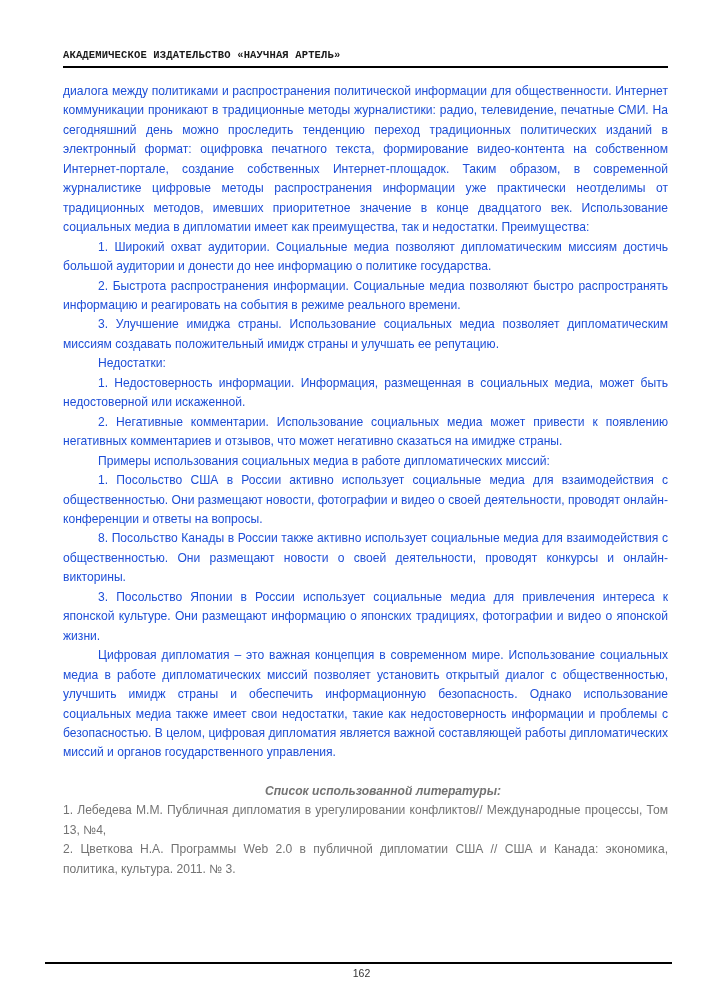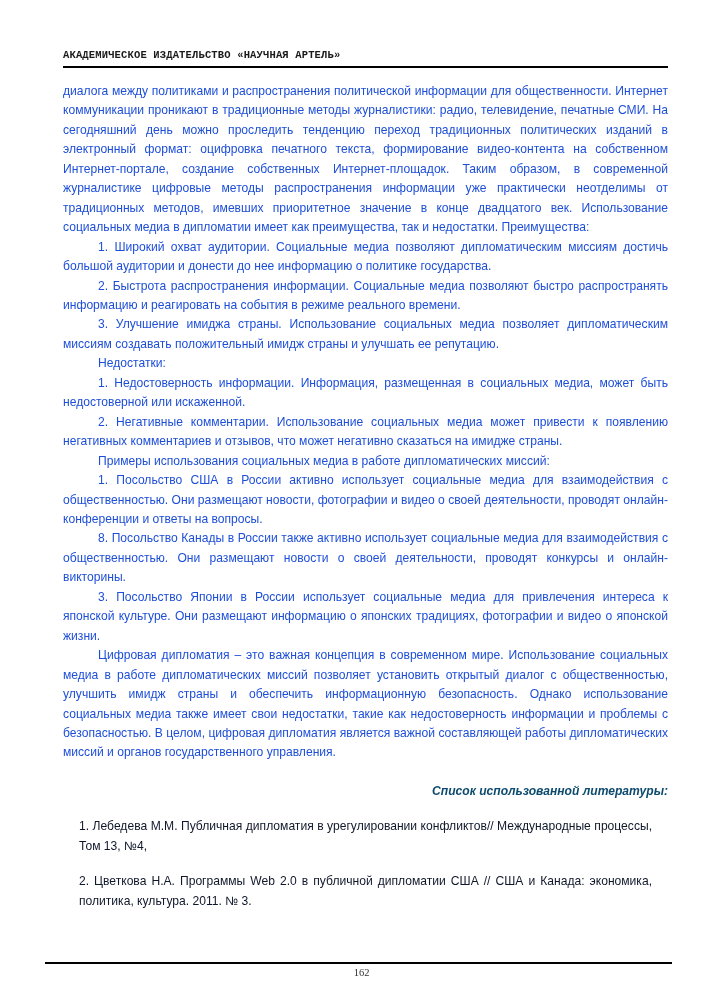--- a/index.html
+++ b/index.html
@@ -60,50 +60,49 @@
   .para.flush {
     text-indent: 0;
   }
   .refs-heading {
     margin: 0;
     margin-top: 19px;
     font-size: 12.1px;
     line-height: 19.45px;
     font-weight: bold;
     font-style: italic;
-    color: #0c4a6e;
+    color: #737373;
     text-indent: 35px;
-    text-align: right;
+    text-align: center;
   }
   .ref-item {
-    margin: 16px;
+    margin: 0;
     font-size: 12.1px;
     line-height: 19.45px;
-    color: #0f172a;
+    color: #737373;
     text-align: justify;
     text-indent: 0;
   }
   .footer-rule {
     position: absolute;
     left: 45px;
     top: 962px;
     width: 627px;
     height: 0;
     border-top: 2.2px solid #000000;
   }
   .page-number {
     position: absolute;
     left: 0;
     top: 966px;
     width: 723px;
     text-align: center;
     font-size: 10.5px;
     line-height: 14px;
     color: #333333;
-    font-family: Liberation Serif, serif;
   }
 </style>
 </head>
 <body>
 
 <div class="page">
 
   <div class="running-head">
     <div class="running-head-text">АКАДЕМИЧЕСКОЕ ИЗДАТЕЛЬСТВО «НАУЧНАЯ АРТЕЛЬ»</div>
   </div>

